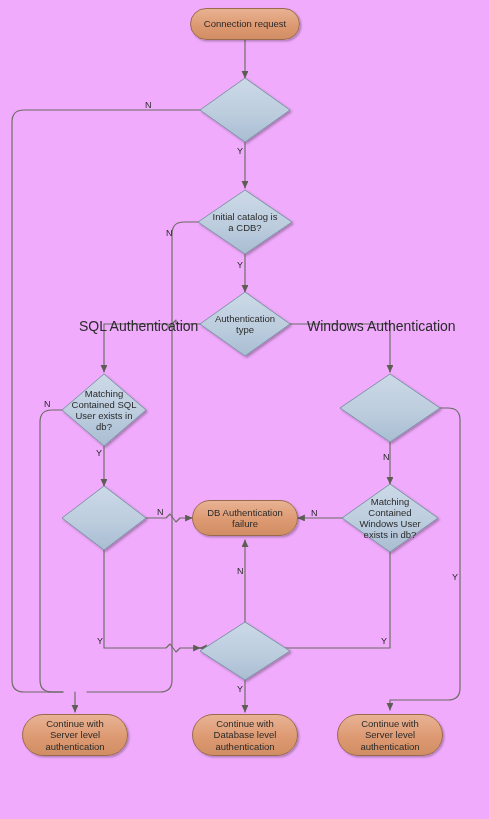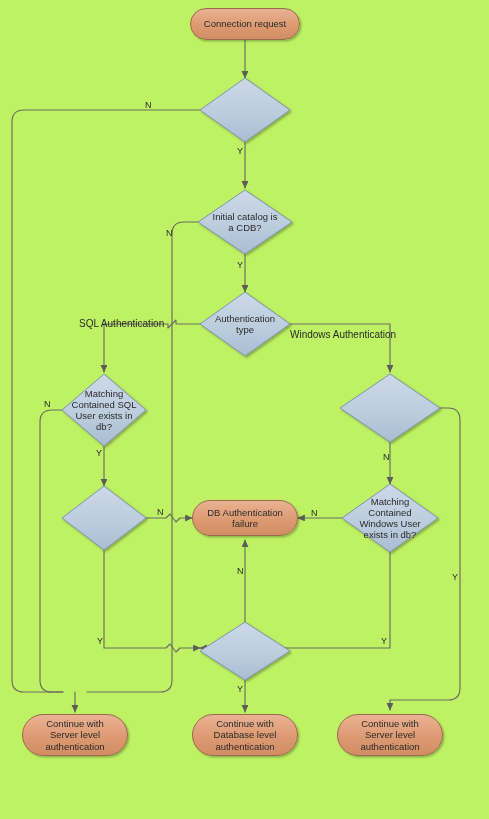--- a/index.html
+++ b/index.html
@@ -1,19 +1,19 @@
 <!DOCTYPE html>
 <html><head>
 <meta charset="utf-8">
 <style>
   html,body{margin:0;padding:0;background:#ffffff;}
   #stage{
     position:relative;
     width:489px;height:819px;
-    background:#bef264;
+    background:#f0abfc;
     font-family:"Liberation Sans", sans-serif;
     overflow:hidden;
   }
   #wires{position:absolute;left:0;top:0;width:489px;height:819px;}
   .node{
     position:absolute;
     display:flex;align-items:center;justify-content:center;
     text-align:center;
     color:#2a2a2a;
     box-sizing:border-box;
@@ -28,21 +28,21 @@
     font-size:9.5px;
   }
   .dia{
     background:transparent;
     border:0;
     font-size:9.5px;
   }
   .dia .txt{position:relative;z-index:2;padding:0 6px;}
   .edgelabel{
     position:absolute;
-    font-size:10px;
+    font-size:14px;
     color:#2a2a2a;
     white-space:nowrap;
   }
   .letter{
     position:absolute;
     font-size:9px;
     color:#2a2a2a;
   }
 </style>
 </head>
@@ -161,21 +161,21 @@
   </div>
 
 
   <div class="letter" style="left:145px;top:100px;">N</div>
   <div class="letter" style="left:237px;top:146px;">Y</div>
 
   <div class="letter" style="left:166px;top:228px;">N</div>
   <div class="letter" style="left:237px;top:260px;">Y</div>
 
   <div class="edgelabel" style="left:79px;top:318px;">SQL Authentication</div>
-  <div class="edgelabel" style="left:290px;top:318px;margin-top:11px;">Windows Authentication</div>
+  <div class="edgelabel" style="left:307px;top:318px;">Windows Authentication</div>
 
   <div class="letter" style="left:44px;top:399px;">N</div>
   <div class="letter" style="left:96px;top:448px;">Y</div>
 
   <div class="letter" style="left:157px;top:507px;">N</div>
   <div class="letter" style="left:97px;top:636px;">Y</div>
 
   <div class="letter" style="left:383px;top:452px;">N</div>
   <div class="letter" style="left:452px;top:572px;">Y</div>
 

